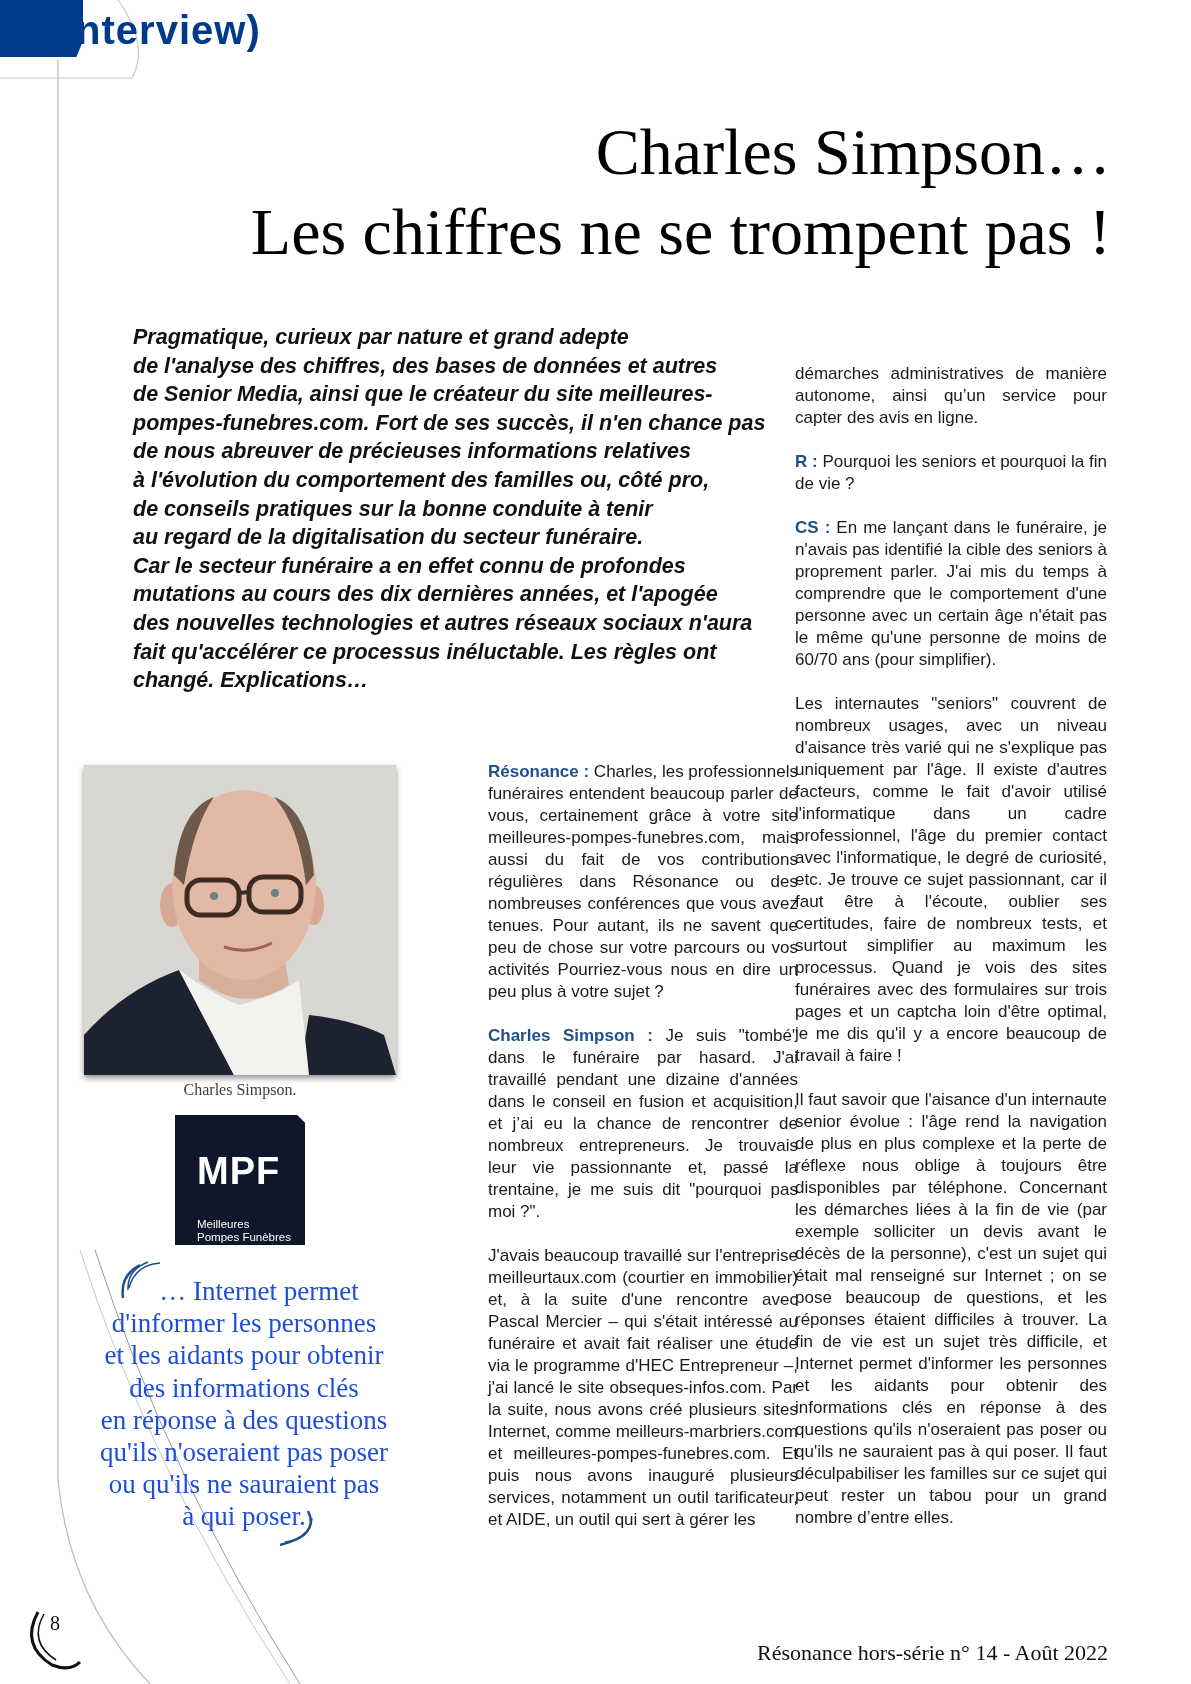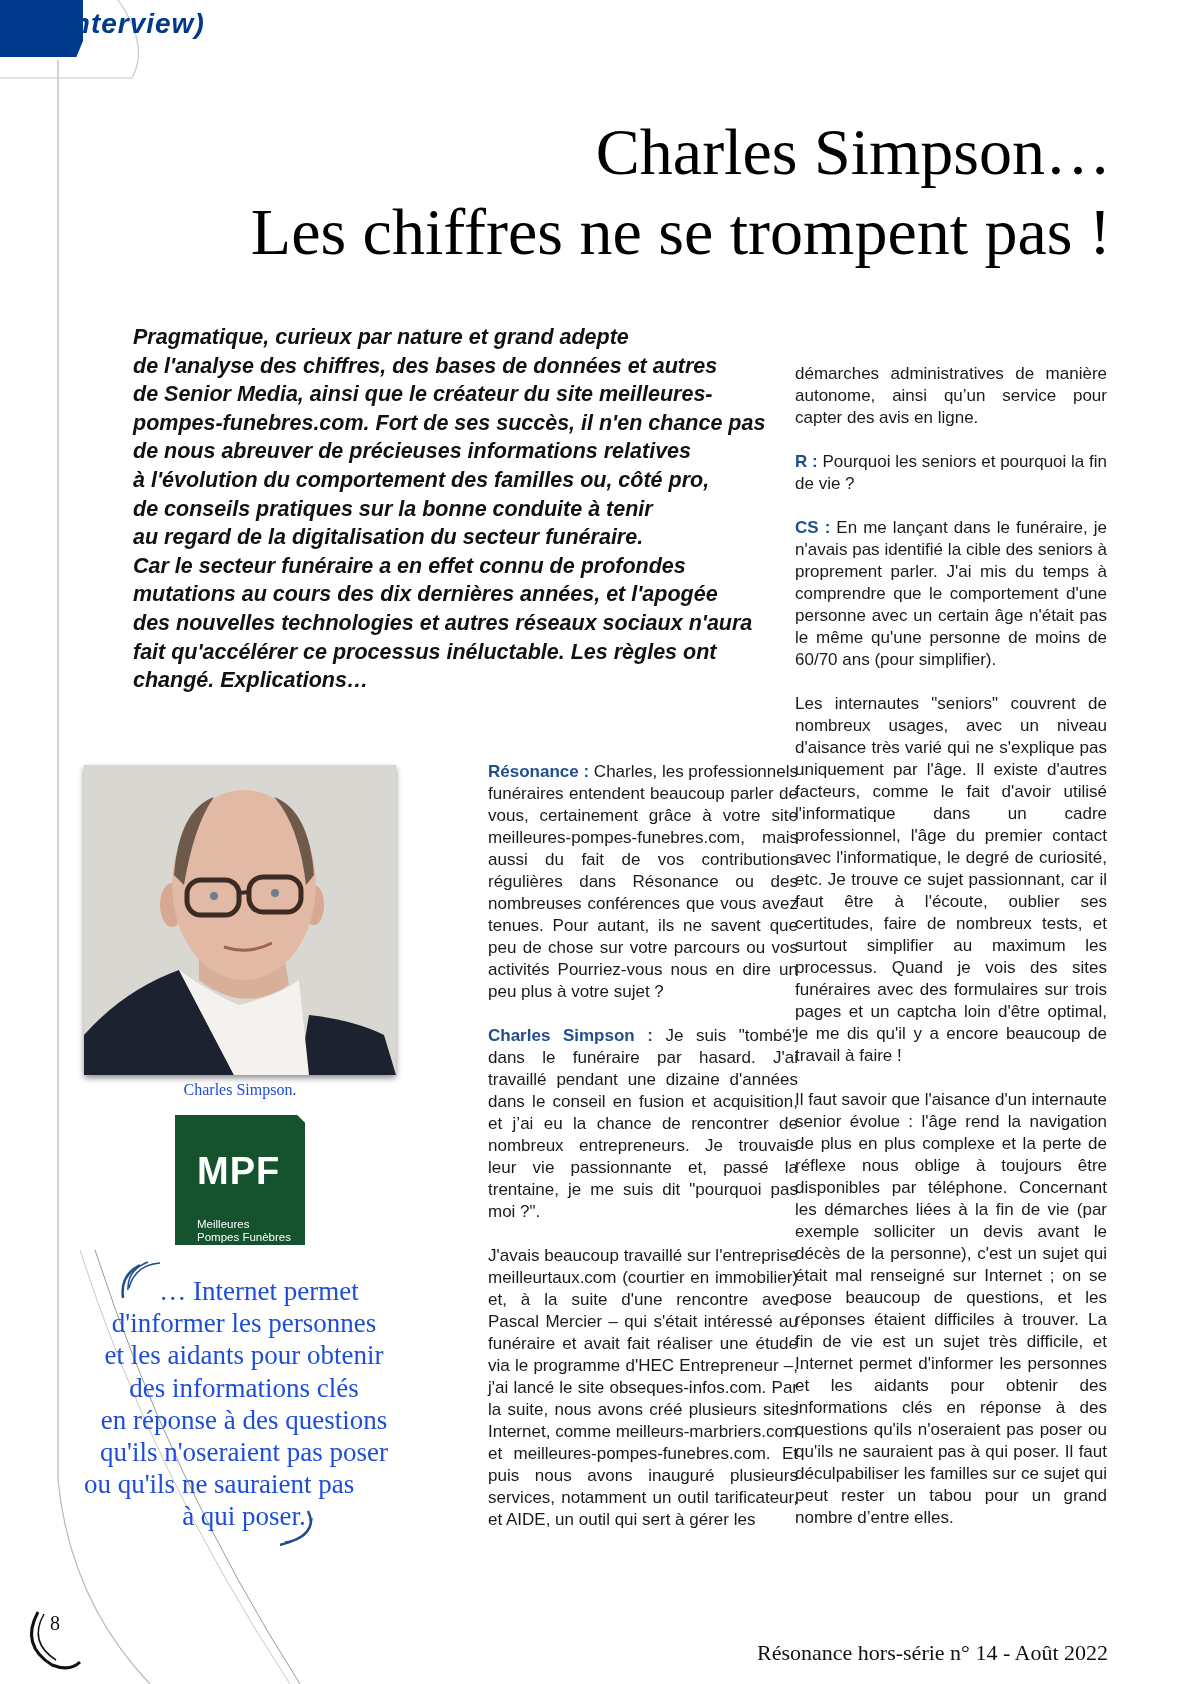--- a/index.html
+++ b/index.html
@@ -6,41 +6,41 @@
     html, body { width: 1191px; height: 1684px; background: #ffffff; overflow: hidden; }
     body { position: relative; font-family: "Liberation Sans", sans-serif; color: #111; }
 
     
     .deco-svg { position: absolute; left: 0; top: 0; width: 1191px; height: 1684px; pointer-events: none; }
 
     
     .section-tab { position: absolute; left: 0; top: 0; width: 83px; height: 57px; background: #003a8c;
       clip-path: polygon(0 0, 100% 0, 100% 72%, 92% 100%, 0 100%); }
     .section-label { position: absolute; left: 64px; top: 8px; font-family: "Liberation Sans", sans-serif;
-      font-weight: bold; font-size: 28px; letter-spacing: 1px; color: #003a8c; font-style: italic; }
+      font-weight: bold; font-size: 40px; letter-spacing: 1px; color: #003a8c; }
 
     
     .title { position: absolute; right: 80px; top: 112px; text-align: right;
       font-family: "Liberation Serif", serif; font-size: 66px; line-height: 80px; color: #000; margin-left: 14px; }
     .title div { white-space: nowrap; }
 
     
     .lead { position: absolute; left: 86px; top: 323px; width: 640px;
       font-family: "Liberation Sans", sans-serif; font-weight: bold; font-style: italic;
       font-size: 21.5px; line-height: 28.6px; color: #111; }
     .lead div { white-space: nowrap; margin-left: 47px; }
 
     
     .photo { position: absolute; left: 84px; top: 765px; width: 312px; height: 310px;
       box-shadow: 0 3px 6px rgba(0,0,0,0.45); overflow: hidden; background: #d8d6d1; }
     .caption { position: absolute; left: 84px; top: 1081px; width: 312px; text-align: center;
-      font-family: "Liberation Serif", serif; font-size: 16px; color: #1d4ed8; }
+      font-family: "Liberation Serif", serif; font-size: 16px; color: #404040; }
 
     
-    .logo { position: absolute; left: 175px; top: 1115px; width: 130px; height: 130px; background: #14532d;
+    .logo { position: absolute; left: 175px; top: 1115px; width: 130px; height: 130px; background: #0f172a;
       clip-path: polygon(0 0, 94% 0, 100% 6%, 100% 100%, 0 100%); color: #fff; }
     .logo .mpf { position: absolute; left: 22px; top: 35px; font-size: 38px; font-weight: bold; letter-spacing: 1px; }
     .logo .sub { position: absolute; left: 22px; top: 103px; font-size: 11.5px; line-height: 13px; }
 
     
     .quote { position: absolute; left: 84px; top: 1275px; width: 320px; text-align: center;
       font-family: "Liberation Serif", serif; font-size: 27px; line-height: 32.2px; color: #1d4ed8; }
     .quote div { white-space: nowrap; }
 
     
@@ -136,21 +136,21 @@
   </div>
 </div>
 
 <div class="quote">
   <div style="padding-left:30px">… Internet permet</div>
   <div>d'informer les  personnes</div>
   <div>et les aidants pour obtenir</div>
   <div>des  informations  clés</div>
   <div>en réponse à des questions</div>
   <div>qu'ils n'oseraient pas poser</div>
-  <div style="text-align:left">ou qu'ils ne sauraient pas</div>
+  <div style="text-align:center">ou qu'ils ne sauraient pas</div>
   <div>à qui poser.</div>
 </div>
 
 <div class="col col-mid">
   <p><span class="spk">Résonance :</span><span> Charles, les professionnels funéraires entendent beaucoup parler de vous, certainement grâce à votre site meilleures-pompes-funebres.com, mais aussi du fait de vos contributions régulières dans Résonance ou des nombreuses conférences que vous avez tenues. Pour autant, ils ne savent que peu de chose sur votre parcours ou vos activités Pourriez-vous nous en dire un peu plus à votre sujet ?</span></p>
   <p><span class="spk">Charles Simpson :</span><span> Je suis "tombé" dans le funéraire par hasard. J'ai travaillé pendant une dizaine d'années dans le conseil en fusion et acquisition, et j’ai eu la chance de rencontrer de nombreux entrepreneurs. Je trouvais leur vie passionnante et, passé la trentaine, je me suis dit "pourquoi pas moi ?".</span></p>
   <p><span>J'avais beaucoup travaillé sur l'entreprise meilleurtaux.com (courtier en immobilier) et, à la suite d'une rencontre avec Pascal Mercier – qui s'était intéressé au funéraire et avait fait réaliser une étude via le programme d'HEC Entrepreneur –, j'ai lancé le site obseques-infos.com. Par la suite, nous avons créé plusieurs sites Internet, comme meilleurs-marbriers.com et meilleures-pompes-funebres.com. Et puis nous avons inauguré plusieurs services, notamment un outil tarificateur, et AIDE, un outil qui sert à gérer les</span></p>
 </div>
 
 <div class="col col-right">

